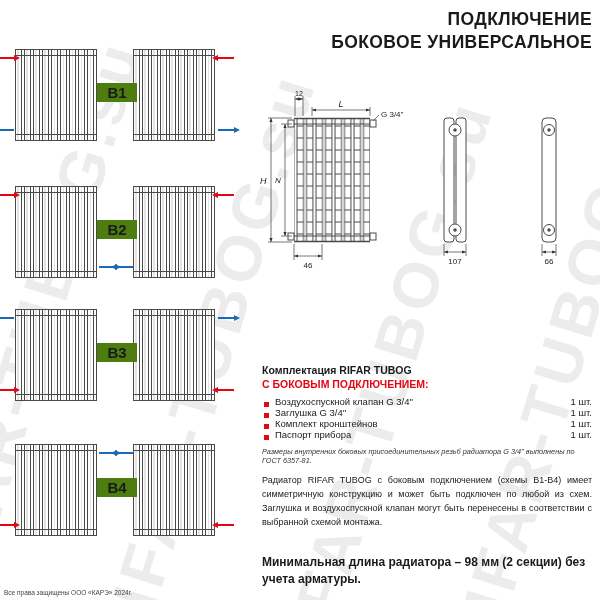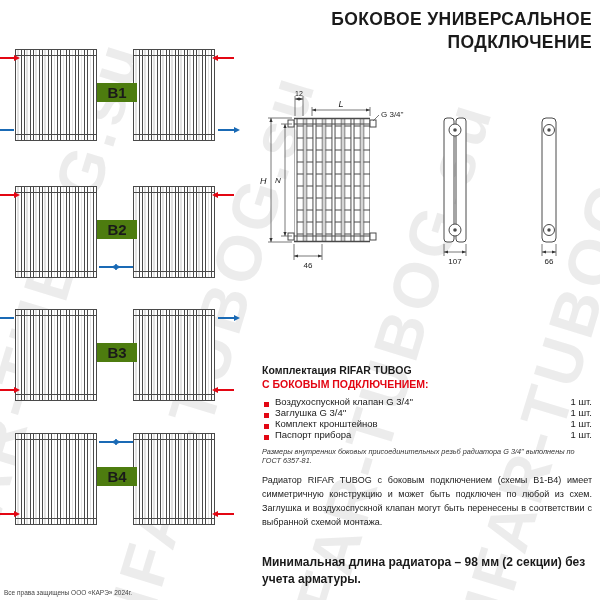--- a/index.html
+++ b/index.html
@@ -42,21 +42,21 @@
   .arr::after{content:"";position:absolute;top:-2.5px;width:0;height:0;
     border-top:3.5px solid transparent;border-bottom:3.5px solid transparent}
   .arr.dir-right::after{left:100%;border-left:6px solid currentColor}
   .arr.dir-left::after{right:100%;border-right:6px solid currentColor}
   
   .p-olt{left:-2px;top:11px}   .p-olb{left:-2px;top:83px}
   .p-ort{left:218px;top:11px}  .p-orb{left:218px;top:83px}
   .p-glt{left:99px;top:11px}   .p-glb{left:99px;top:83px}
   .p-grt{left:117px;top:11px}  .p-grb{left:117px;top:83px}
 
-  .s-b1{top:46px}.s-b2{top:183px}.s-b3{top:306px}.s-b4{top:430px}
+  .s-b1{top:46px}.s-b2{top:183px}.s-b3{top:306px}.s-b4{top:441px}
 
   
   .drawing{position:absolute;left:258px;top:90px;width:338px;height:198px;z-index:1}
   svg text{font-family:"Liberation Sans",sans-serif;fill:#222}
   .dcap{position:absolute;left:262px;top:288px;width:324px;font-size:8px;
         font-style:italic;color:#333;z-index:1}
 
   
   .kit{position:absolute;left:262px;top:364px;width:330px;z-index:1}
   .kit-title{font-size:10.5px;font-weight:bold}
@@ -77,22 +77,22 @@
 <body>
 
 <div class="page">
 
   <span class="wm wm1">RIFAR-TUBOG.su</span>
   <span class="wm wm2">RIFAR-TUBOG.su</span>
   <span class="wm wm3">RIFAR-TUBOG.su</span>
   <span class="wm wm4">RIFAR-TUBOG.su</span>
 
   <div class="title">
+    <div>ПОДКЛЮЧЕНИЕ</div>
     <div>БОКОВОЕ УНИВЕРСАЛЬНОЕ</div>
-    <div>ПОДКЛЮЧЕНИЕ</div>
   </div>
 
   <div class="scheme s-b1">
     <div class="radiator rad-left"></div>
     <div class="scheme-label">B1</div>
     <div class="radiator rad-right"></div>
     <span class="arr red dir-right p-olt"></span>
     <span class="arr blue dir-left p-olb"></span>
     <span class="arr red dir-left p-ort"></span>
     <span class="arr blue dir-right p-orb"></span>

